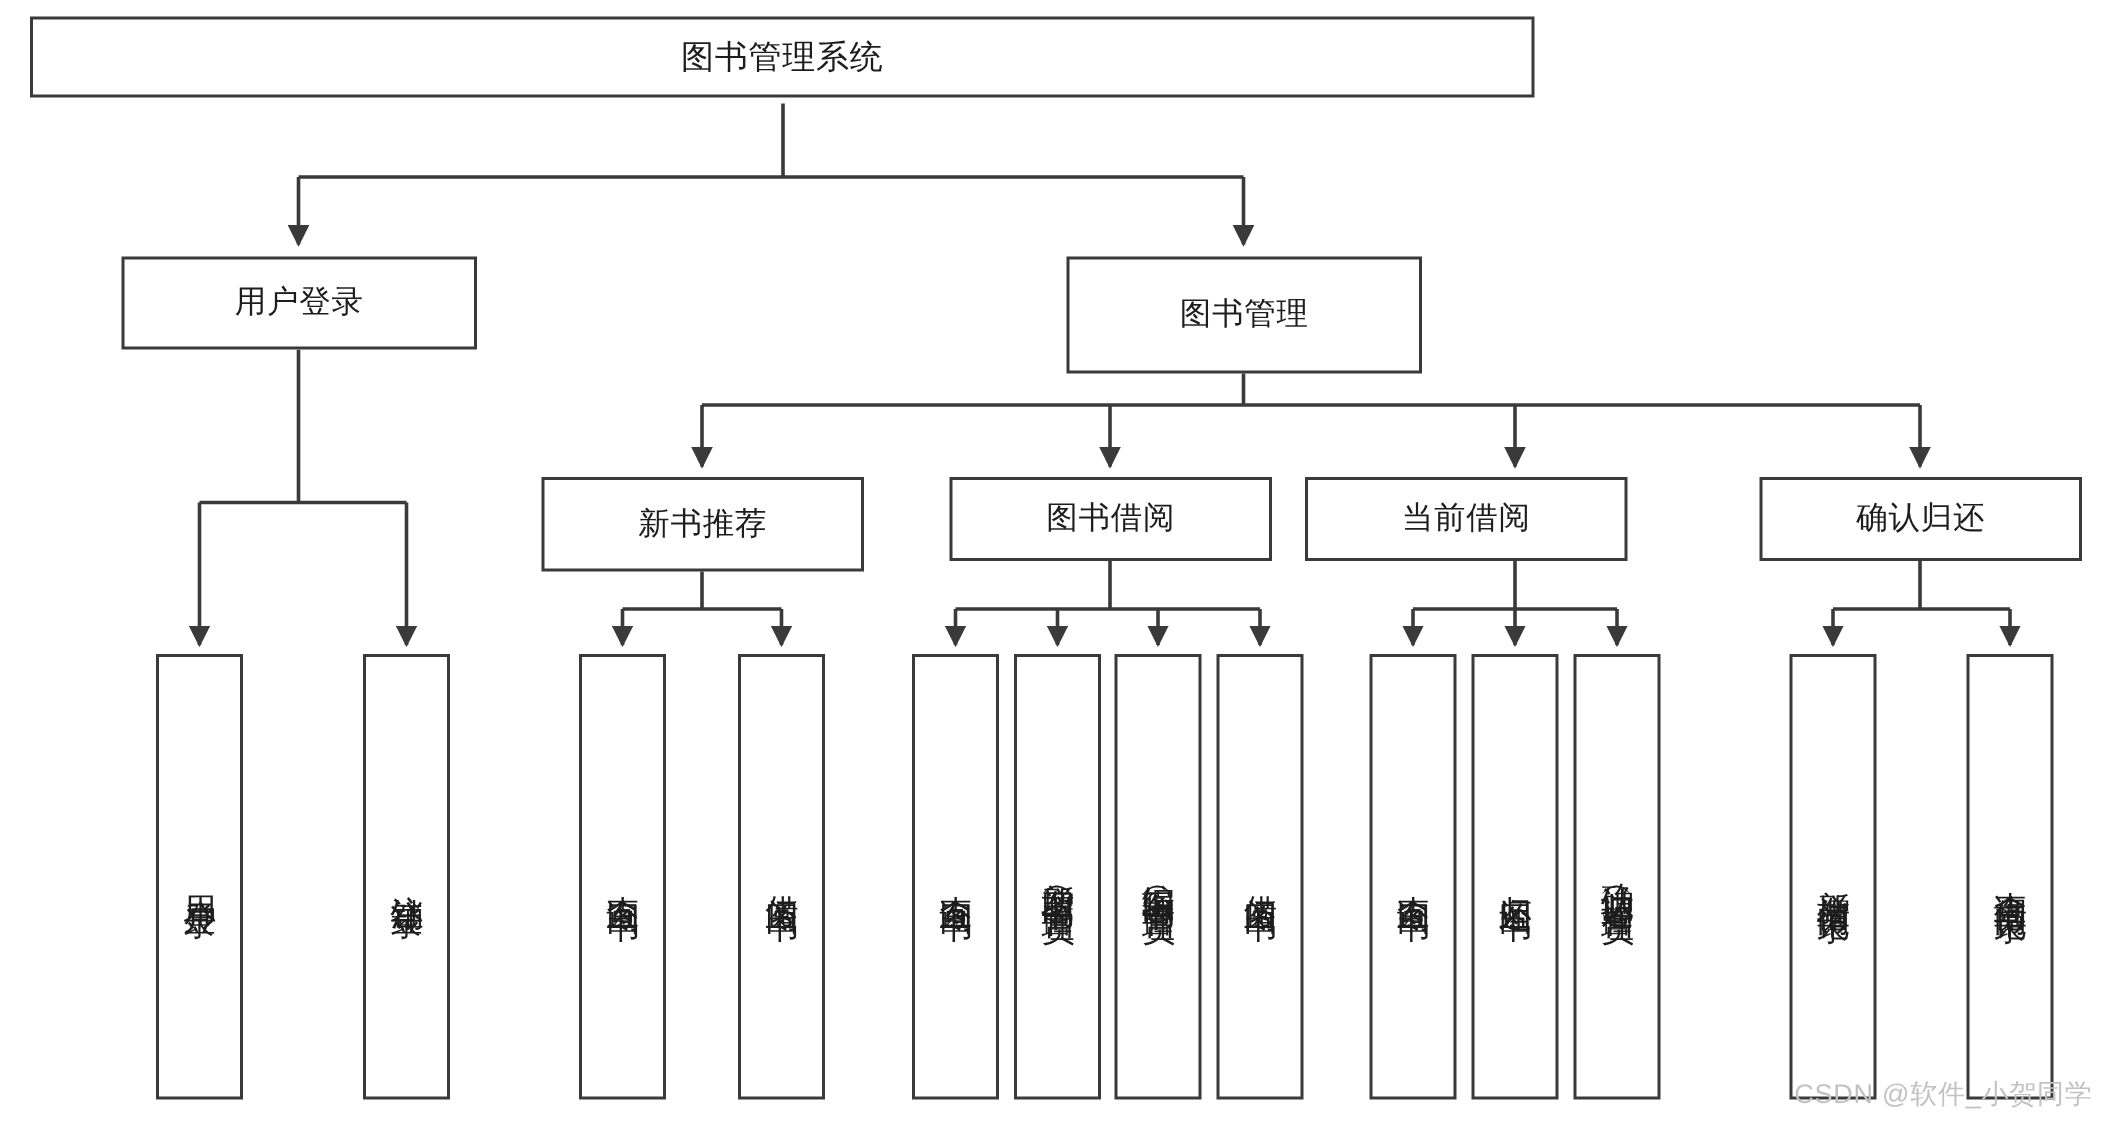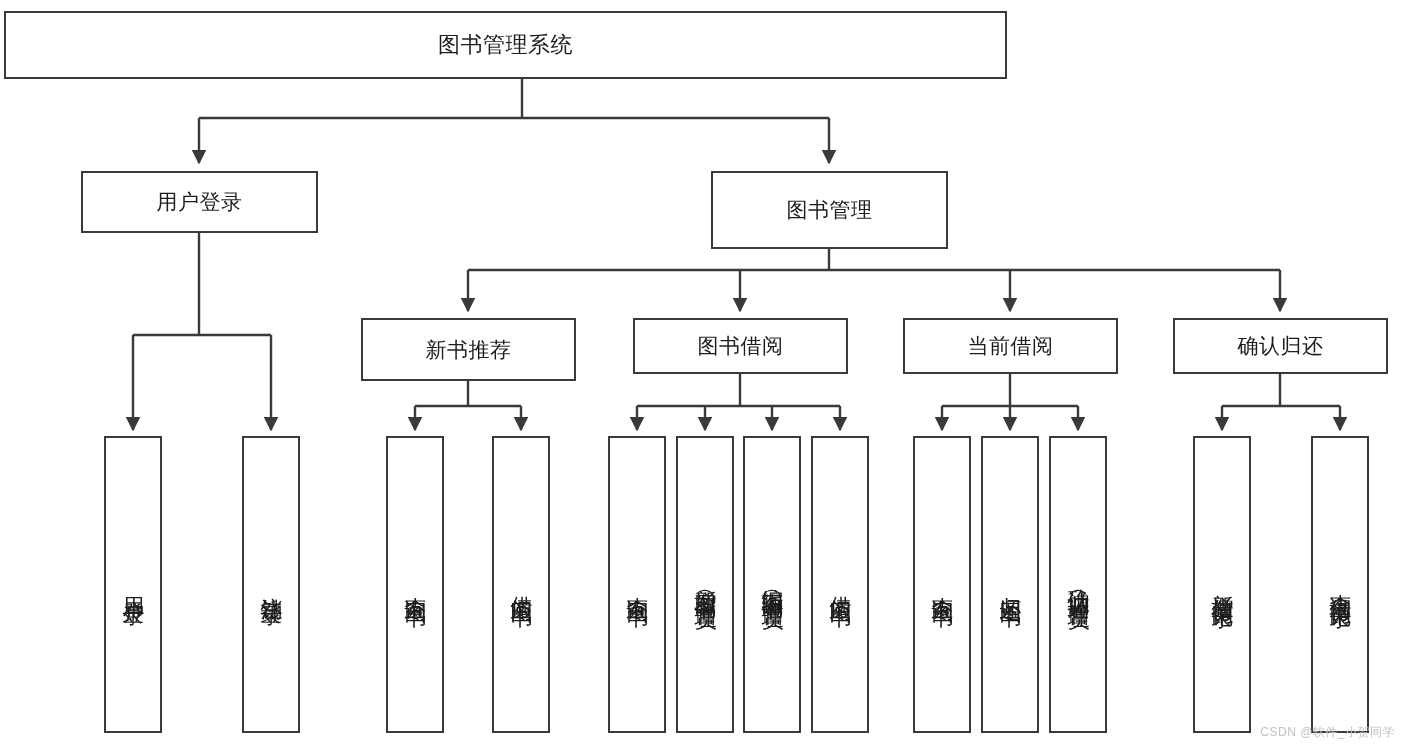--- a/index.html
+++ b/index.html
@@ -62,21 +62,21 @@
     font-size: 22px;
     line-height: 1.22;
     letter-spacing: 3px;
     white-space: nowrap;
     max-height: 268px;
   }
   .watermark {
     position: absolute;
     right: 10px;
     bottom: 6px;
-    font-size: 12px;
+    font-size: 18px;
     color: #c2c2c2;
     white-space: nowrap;
     z-index: 5;
     letter-spacing: 0.5px;
   }
 </style>
 </head>
 <body>
 
 <div id="canvas">
@@ -124,41 +124,41 @@
       <path d="M 1010 406 L 1010 430" marker-end="url(#arrow)"></path>
       <path d="M 1078 406 L 1078 430" marker-end="url(#arrow)"></path>
 
       <path d="M 1280 374 L 1280 406"></path>
       <path d="M 1222 406 L 1340 406"></path>
       <path d="M 1222 406 L 1222 430" marker-end="url(#arrow)"></path>
       <path d="M 1340 406 L 1340 430" marker-end="url(#arrow)"></path>
     </g>
   </svg>
 
-  <div class="node horiz root" style="left:4px; top:11px; width:1003px; height:68px;">
+  <div class="node horiz root" style="left:20px; top:11px; width:1003px; height:54px;">
     <span class="label">图书管理系统</span>
   </div>
 
   <div class="node horiz" style="left:81px; top:171px; width:237px; height:62px;">
     <span class="label">用户登录</span>
   </div>
 
   <div class="node horiz" style="left:711px; top:171px; width:237px; height:78px;">
     <span class="label">图书管理</span>
   </div>
 
   <div class="node horiz" style="left:361px; top:318px; width:215px; height:63px;">
     <span class="label">新书推荐</span>
   </div>
 
   <div class="node horiz" style="left:633px; top:318px; width:215px; height:56px;">
     <span class="label">图书借阅</span>
   </div>
 
-  <div class="node horiz" style="left:903px; top:318px; width:215px; height:56px;">
+  <div class="node horiz" style="left:870px; top:318px; width:215px; height:56px;">
     <span class="label">当前借阅</span>
   </div>
 
   <div class="node horiz" style="left:1173px; top:318px; width:215px; height:56px;">
     <span class="label">确认归还</span>
   </div>
 
   <div class="node vert" style="left:104px; top:436px; width:58px; height:297px;">
     <span class="label">用户登录</span>
   </div>

